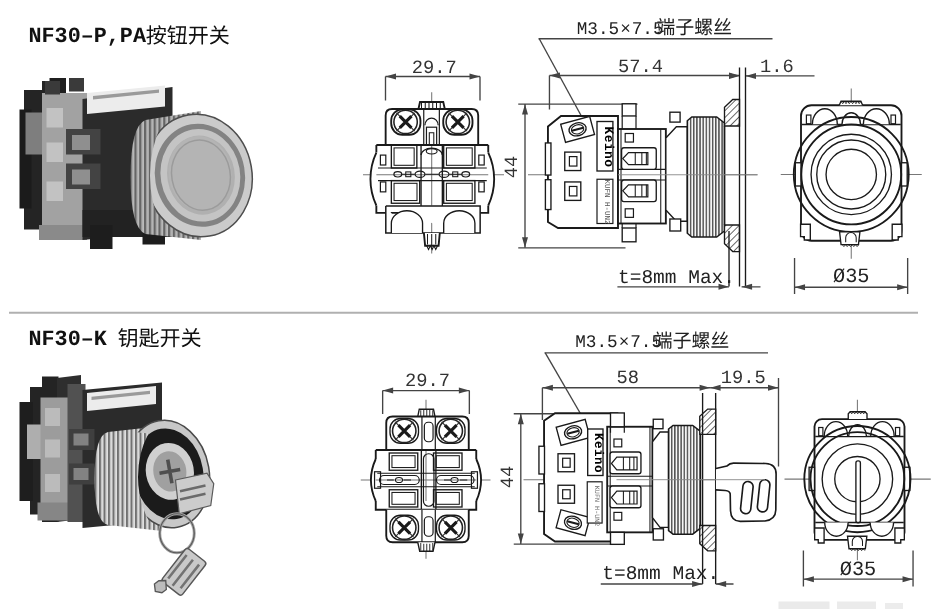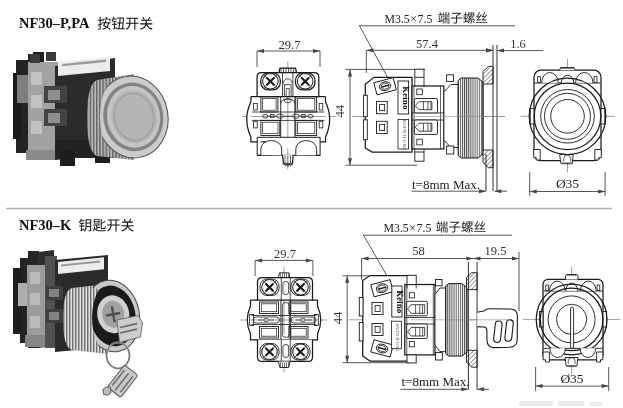--- a/index.html
+++ b/index.html
@@ -1,17 +1,17 @@
 <!DOCTYPE html>
 <html><head>
 <meta charset="utf-8">
 <style>
 html,body{margin:0;padding:0;background:#fff;}
 #page{position:relative;width:623px;height:408px;background:#fff;overflow:hidden;filter:grayscale(1);
- font-family:Liberation Serif, serif;}
+ font-family:Liberation Mono, monospace;}
 svg{position:absolute;left:0;top:0;}
 </style>
 </head>
 <body>
 <div id="page">
 <svg width="623" height="408" viewBox="0 0 623 408">
 <defs>
 <g id="cjkglyphs">
 <path id="cjk6309" d="M772 379C755 284 723 210 675 151C621 180 567 209 516 234C538 277 562 327 584 379ZM417 210C482 178 553 139 623 99C557 45 470 9 358 -16C371 -32 389 -64 395 -81C519 -49 615 -4 688 61C773 10 850 -41 900 -82L954 -24C901 16 824 65 739 114C794 182 831 269 853 379H959V447H612C631 497 649 547 663 594L587 605C573 556 553 501 531 447H355V379H502C474 315 444 256 417 210ZM383 712V517H454V645H873V518H945V712H711C701 752 684 803 668 845L593 831C606 795 620 750 630 712ZM177 840V639H42V568H177V319L30 277L48 204L177 244V7C177 -8 171 -12 158 -12C145 -13 104 -13 58 -12C68 -32 79 -62 81 -80C147 -80 188 -78 214 -67C240 -55 249 -35 249 7V267L377 309L367 376L249 340V568H357V639H249V840Z"></path>
 <path id="cjk94ae" d="M839 721C834 633 827 536 820 440H647C659 537 669 634 678 721ZM362 22V-52H959V22H855C877 225 902 550 916 789H872L428 790V721H602C595 634 585 537 574 440H435V368H566C551 242 534 119 518 22ZM814 368C803 241 791 119 779 22H593C607 118 624 241 639 368ZM160 840C132 739 83 642 25 576C38 559 59 522 65 506C100 546 133 598 161 654H404V725H193C206 757 217 789 227 821ZM49 343V276H198V74C198 26 162 -9 145 -22C157 -34 176 -60 183 -74C199 -56 227 -38 400 70C394 84 385 113 382 133L266 65V276H408V343H266V480H379V547H100V480H198V343Z"></path>

